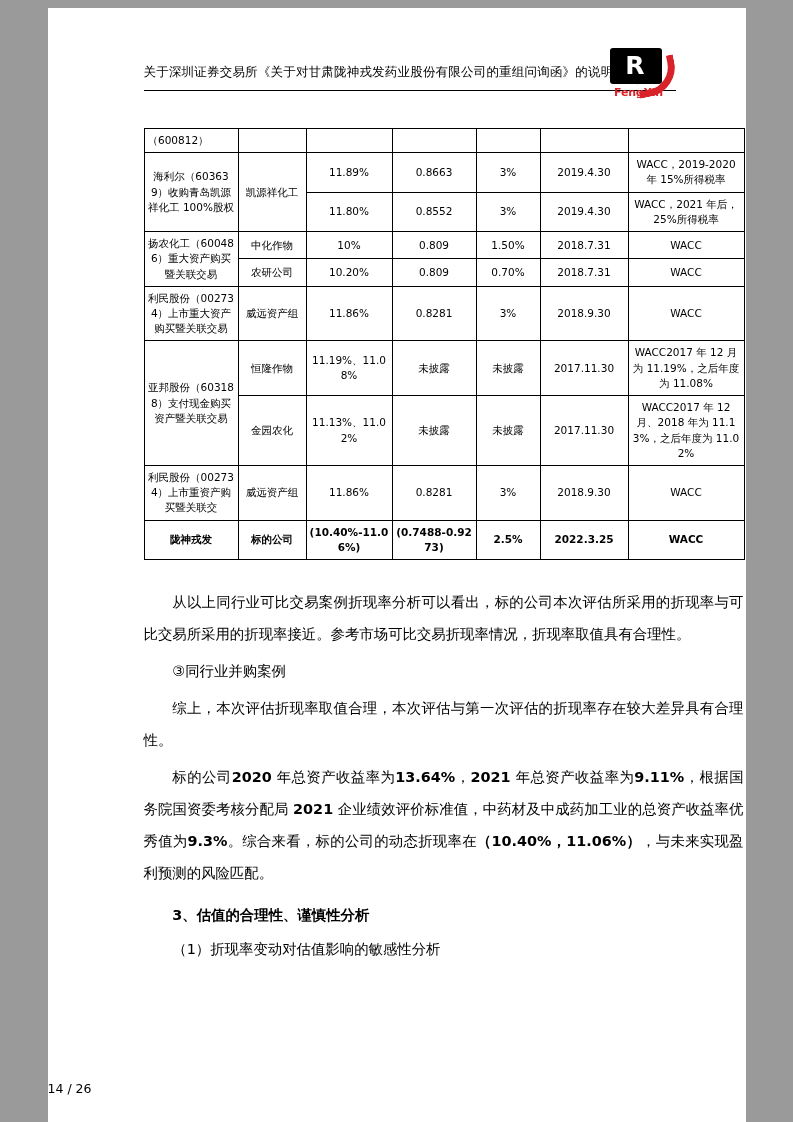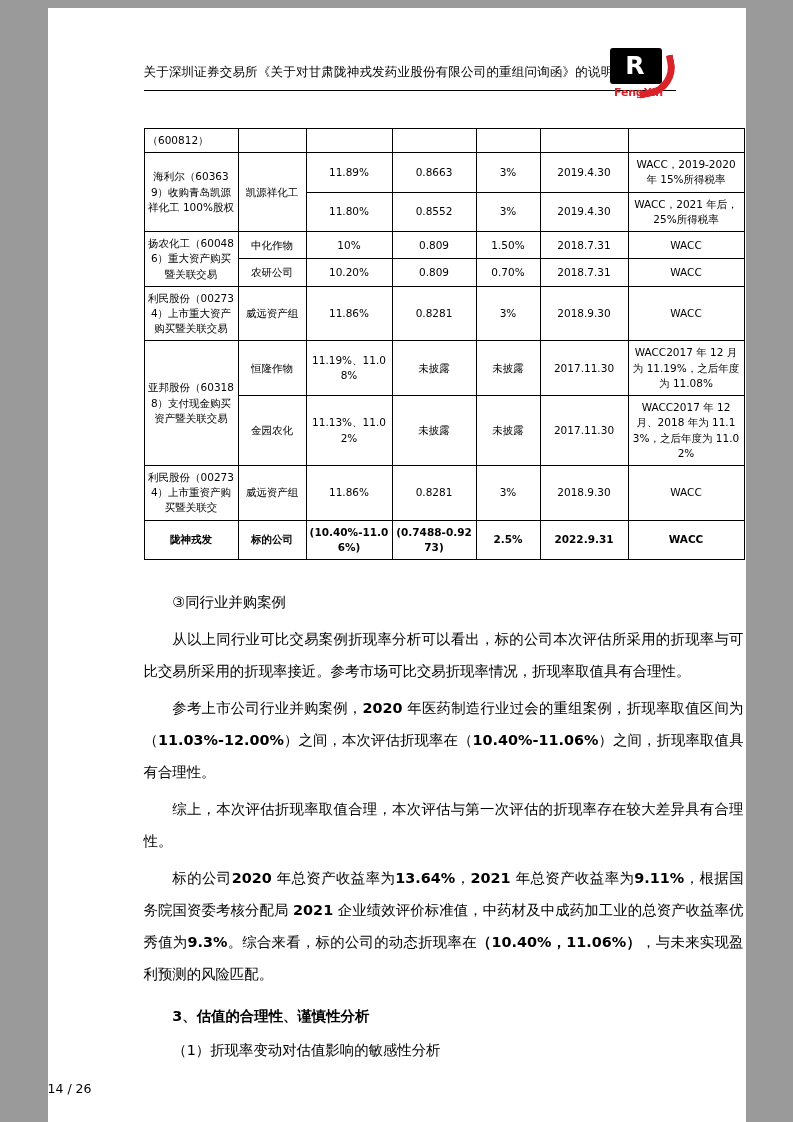--- a/index.html
+++ b/index.html
@@ -269,33 +269,30 @@
             <td>3%</td>
             <td>2018.9.30</td>
             <td>WACC</td>
           </tr>
           <tr>
             <td class="bold">陇神戎发</td>
             <td class="bold">标的公司</td>
             <td class="bold">(10.40%-11.06%)</td>
             <td class="bold">(0.7488-0.9273)</td>
             <td class="bold">2.5%</td>
-            <td class="bold">2022.9.31</td>
+            <td class="bold">2022.3.25</td>
             <td class="bold">WACC</td>
           </tr>
         </tbody>
     </table>
   </div>
 
   <div class="body">
+    <p class="para">从以上同行业可比交易案例折现率分析可以看出，标的公司本次评估所采用的折现率与可比交易所采用的折现率接近。参考市场可比交易折现率情况，折现率取值具有合理性。</p>
     <p class="para">③同行业并购案例</p>
-    <p class="para">从以上同行业可比交易案例折现率分析可以看出，标的公司本次评估所采用的折现率与可比交易所采用的折现率接近。参考市场可比交易折现率情况，折现率取值具有合理性。</p>
-    <p class="para">
-      <span>参考上市公司行业并购案例，</span><b class="inl">2020</b><span> 年医药制造行业过会的重组案例，折现率取值区间为（</span><b class="inl">11.03%-12.00%</b><span>）之间，本次评估折现率在（</span><b class="inl">10.40%-11.06%</b><span>）之间，折现率取值具有合理性。</span>
-    </p>
     <p class="para">综上，本次评估折现率取值合理，本次评估与第一次评估的折现率存在较大差异具有合理性。</p>
     <p class="para">
       <span>标的公司</span><b class="inl">2020</b><span> 年总资产收益率为</span><b class="inl">13.64%</b><span>，</span><b class="inl">2021</b><span> 年总资产收益率为</span><b class="inl">9.11%</b><span>，根据国务院国资委考核分配局 </span><b class="inl">2021</b><span> 企业绩效评价标准值，中药材及中成药加工业的总资产收益率优秀值为</span><b class="inl">9.3%</b><span>。综合来看，标的公司的动态折现率在</span><b class="inl">（10.40%，11.06%）</b><span>，与未来实现盈利预测的风险匹配。</span>
     </p>
     <p class="heading">3、估值的合理性、谨慎性分析</p>
     <p class="sub">（1）折现率变动对估值影响的敏感性分析</p>
   </div>
 
   <div class="footer">
     <span>14 / 26</span>

